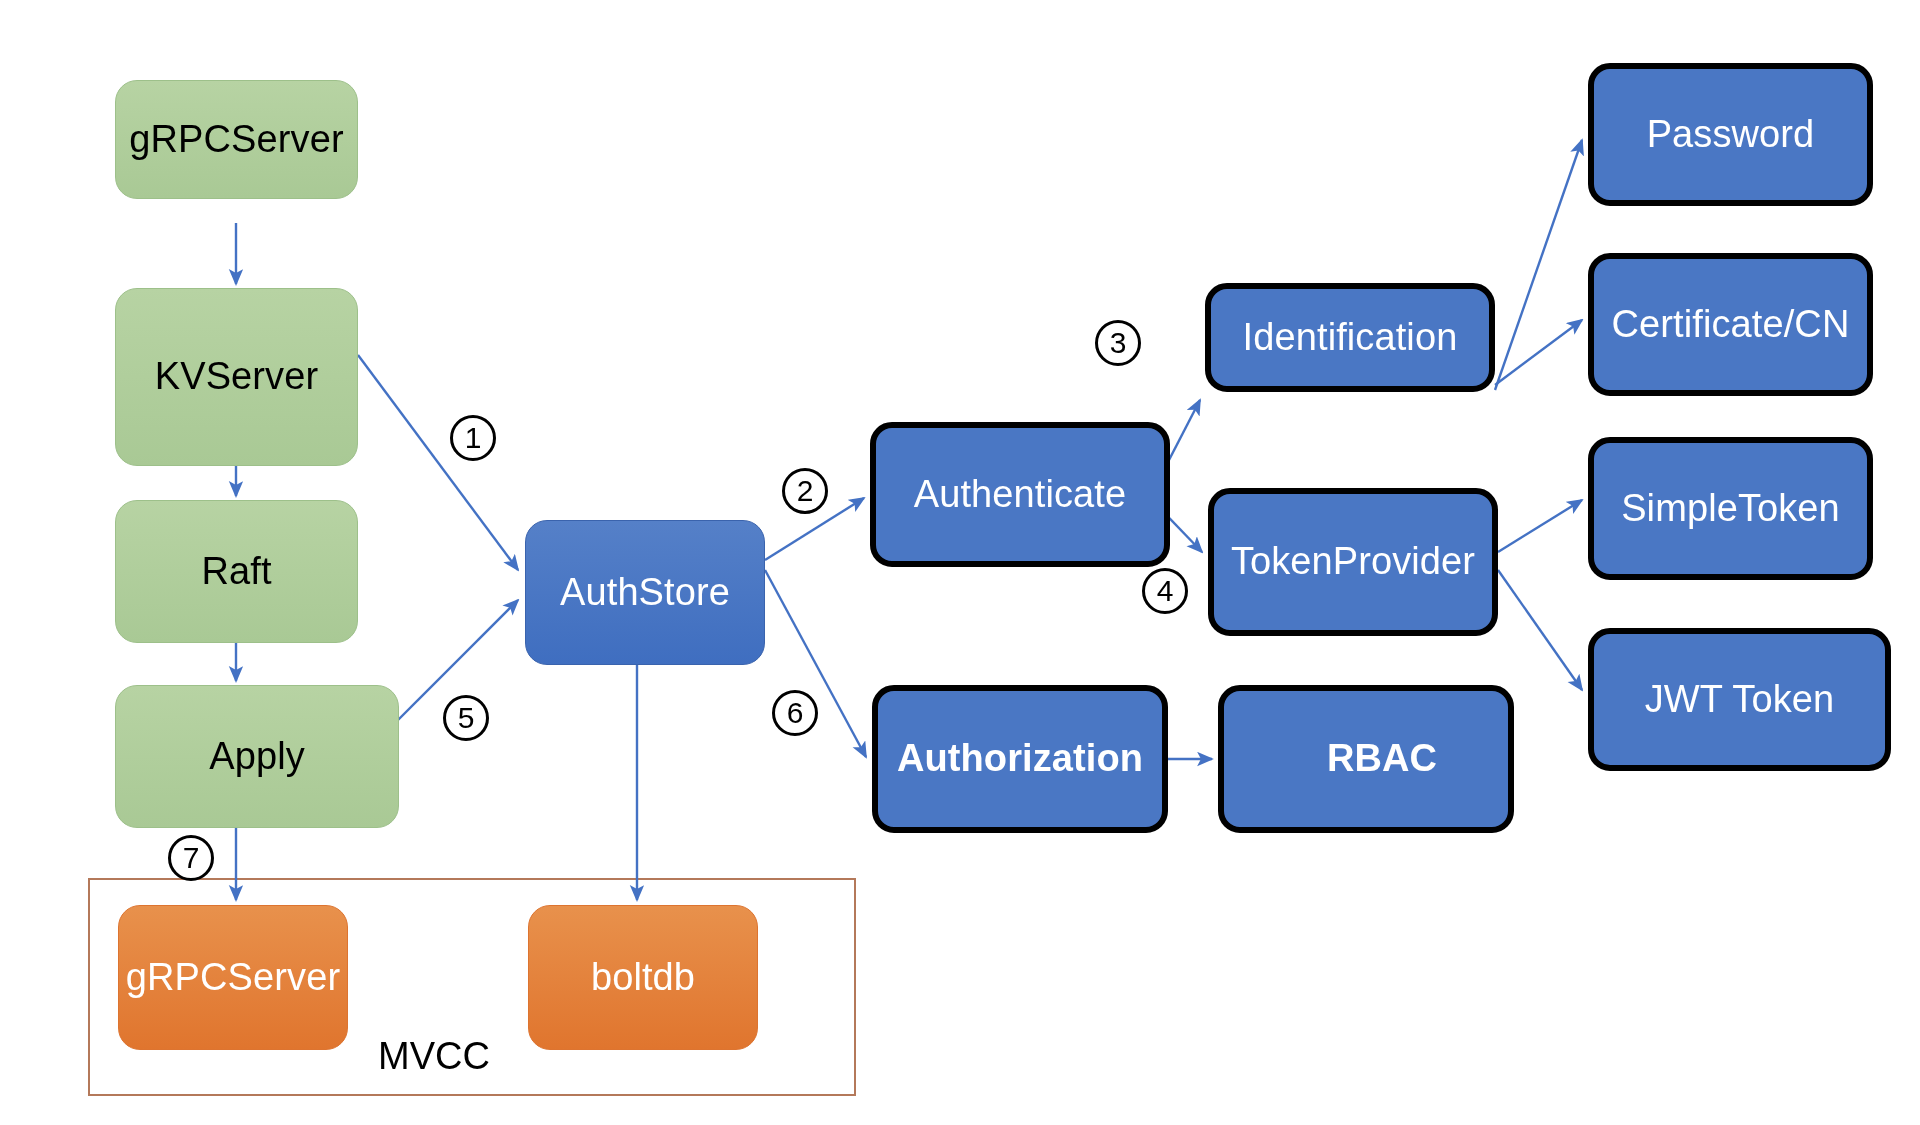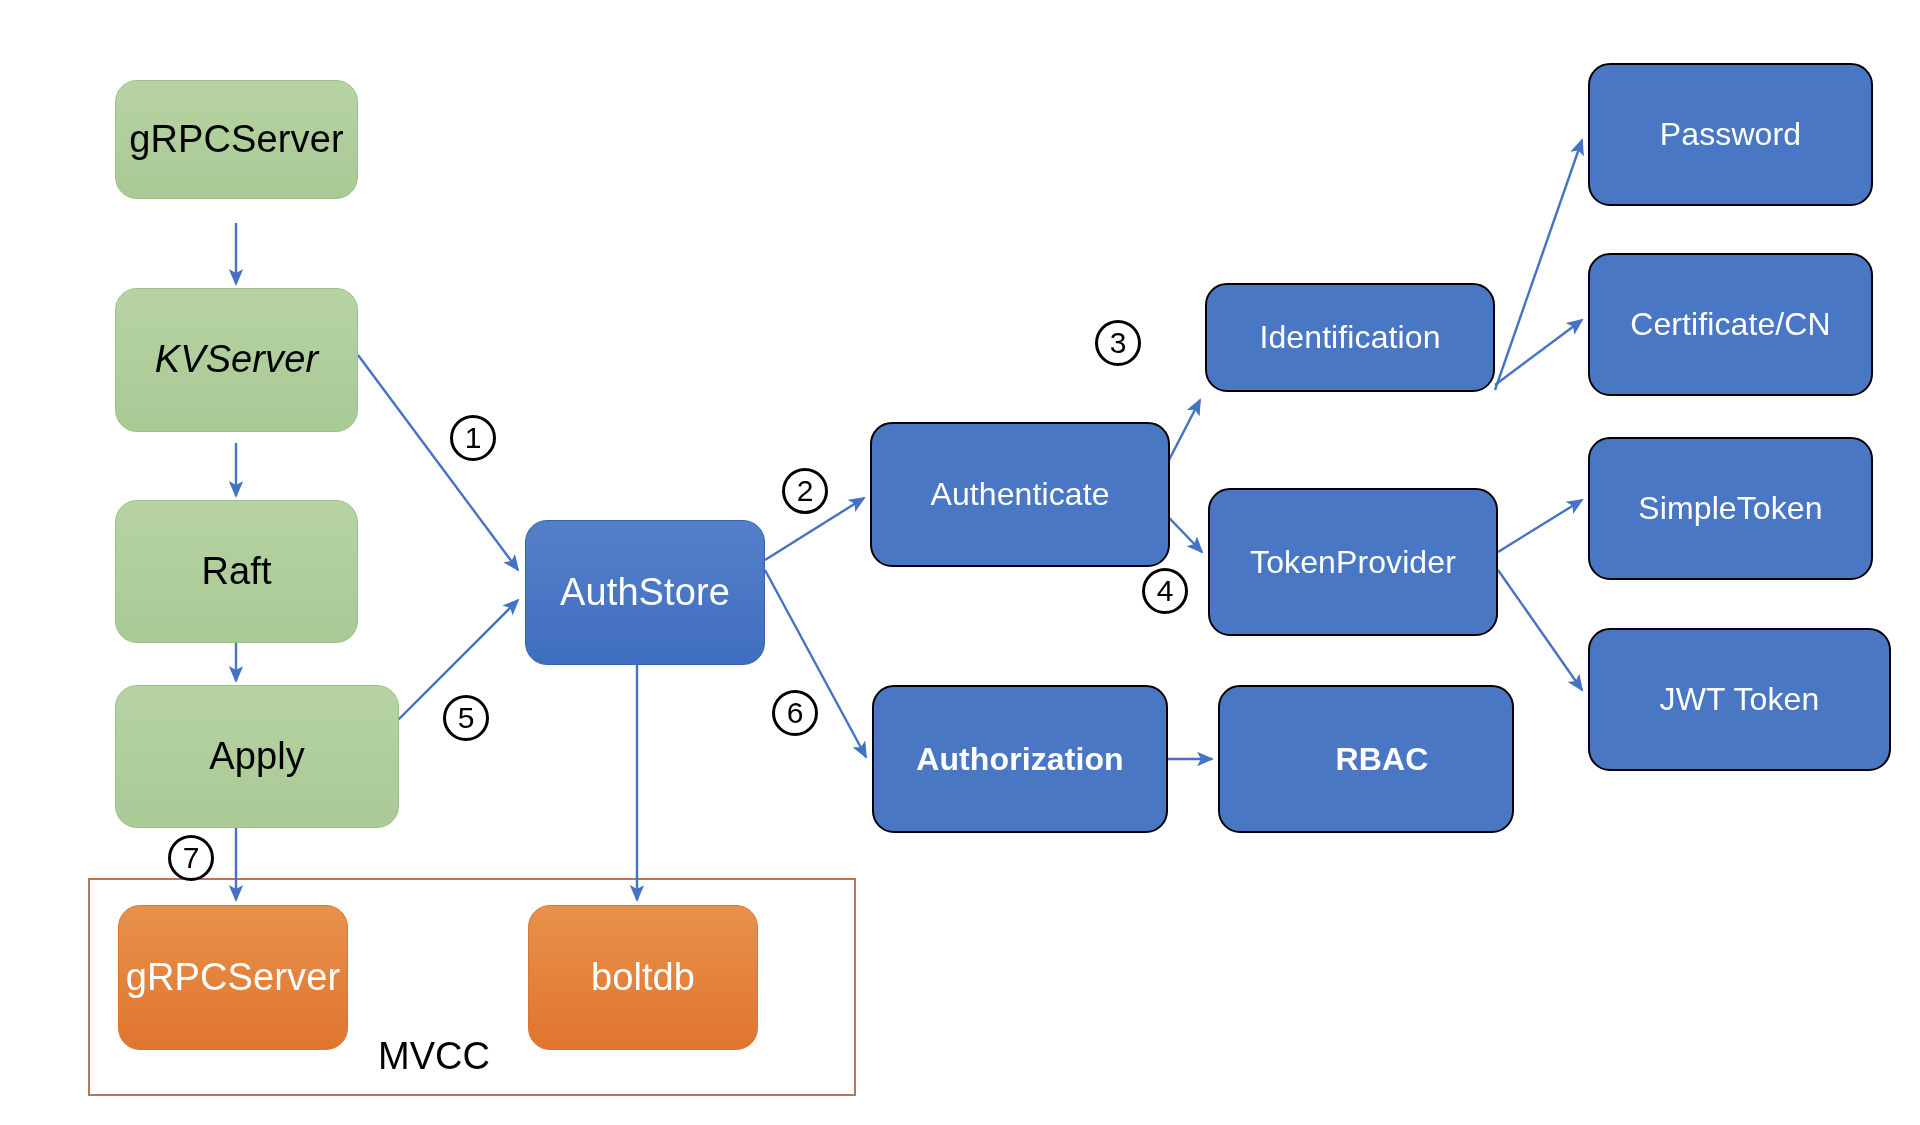--- a/index.html
+++ b/index.html
@@ -44,23 +44,23 @@
     font-size: 38px;
   }
   .node-blue {
     background: linear-gradient(180deg, #5580c8 0%, #3f6ec0 100%);
     border: 1px solid #3a63ad;
     color: #ffffff;
     font-size: 38px;
   }
   .node-blue-flat {
     background: #4a77c4;
-    border: 2px solid #000000;
+    border: 6px solid #000000;
     color: #ffffff;
-    font-size: 32px;
+    font-size: 38px;
   }
   .node-blue-flat.bold { font-weight: bold; }
   .node-orange {
     background: linear-gradient(180deg, #e8914c 0%, #e0752e 100%);
     border: 1px solid #dd7430;
     color: #ffffff;
     font-size: 38px;
   }
   .group-box {
     position: absolute;
@@ -118,21 +118,21 @@
         <line x1="1495" y1="390" x2="1582" y2="140" stroke="#4472C4" stroke-width="2.4" marker-end="url(#arrowhead)"></line>
         <line x1="1495" y1="385" x2="1582" y2="320" stroke="#4472C4" stroke-width="2.4" marker-end="url(#arrowhead)"></line>
         <line x1="1498" y1="552" x2="1582" y2="500" stroke="#4472C4" stroke-width="2.4" marker-end="url(#arrowhead)"></line>
         <line x1="1498" y1="570" x2="1582" y2="690" stroke="#4472C4" stroke-width="2.4" marker-end="url(#arrowhead)"></line>
         <line x1="1168" y1="759" x2="1212" y2="759" stroke="#4472C4" stroke-width="2.4" marker-end="url(#arrowhead)"></line>
       </g>
   </svg>
 
   <div id="node-layer">
       <div class="node node-green" style="left: 115px; top: 80px; width: 243px; height: 119px;">gRPCServer</div>
-      <div class="node node-green" style="left: 115px; top: 288px; width: 243px; height: 144px; font-style: italic;">KVServer</div>
+      <div class="node node-green" style="left: 115px; top: 288px; width: 243px; height: 178px;">KVServer</div>
       <div class="node node-green" style="left: 115px; top: 500px; width: 243px; height: 143px;">Raft</div>
       <div class="node node-green" style="left: 115px; top: 685px; width: 284px; height: 143px;">Apply</div>
       <div class="node node-blue" style="left: 525px; top: 520px; width: 240px; height: 145px;">AuthStore</div>
       <div class="node node-blue-flat" style="left: 870px; top: 422px; width: 300px; height: 145px;">Authenticate</div>
       <div class="node node-blue-flat" style="left: 1205px; top: 283px; width: 290px; height: 109px;">Identification</div>
       <div class="node node-blue-flat" style="left: 1208px; top: 488px; width: 290px; height: 148px;">TokenProvider</div>
       <div class="node node-blue-flat bold" style="left: 872px; top: 685px; width: 296px; height: 148px;">Authorization</div>
       <div class="node node-blue-flat bold" style="left: 1218px; top: 685px; width: 296px; height: 148px; padding-left: 32px;">RBAC</div>
       <div class="node node-blue-flat" style="left: 1588px; top: 63px; width: 285px; height: 143px;">Password</div>
       <div class="node node-blue-flat" style="left: 1588px; top: 253px; width: 285px; height: 143px; text-align: center;">Certificate/CN</div>

